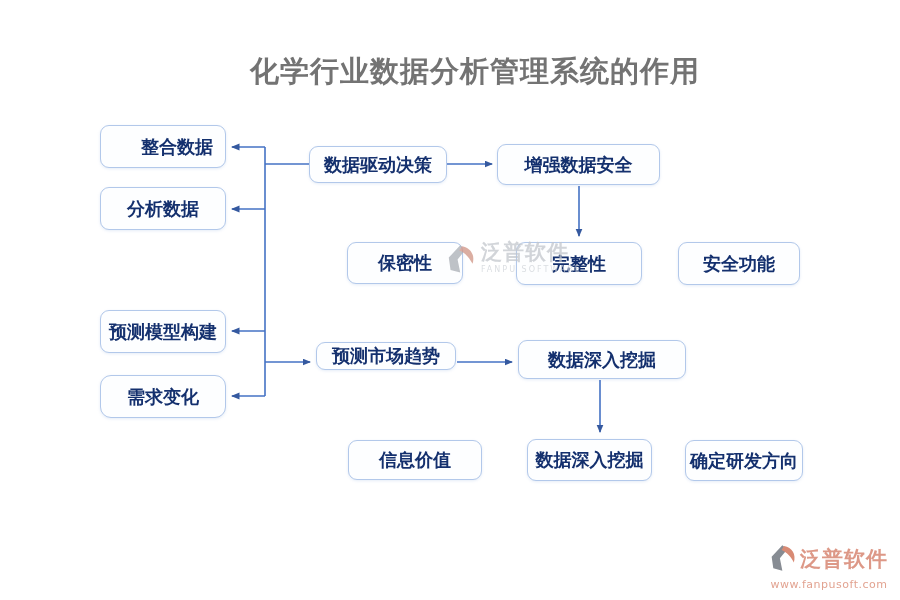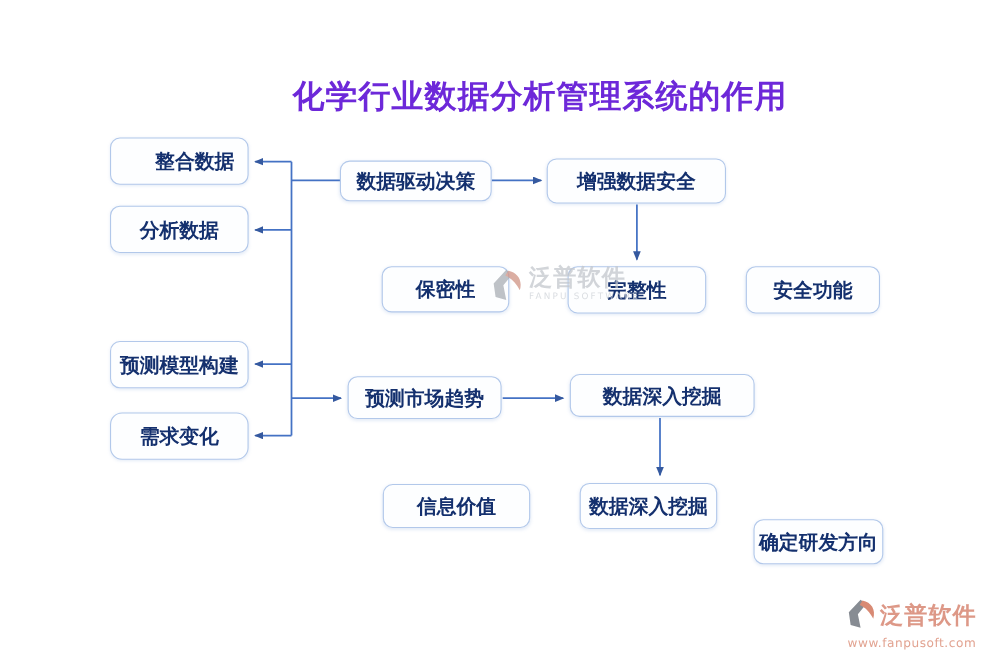--- a/index.html
+++ b/index.html
@@ -2,21 +2,21 @@
 <html><head>
 <meta charset="utf-8">
 <style>
   html,body{margin:0;padding:0;background:#ffffff;}
   .canvas{
     position:relative;width:900px;height:600px;background:#ffffff;overflow:hidden;
     font-family:"DejaVu Sans","Liberation Sans",sans-serif;
   }
   .title{
     position:absolute;top:52px;left:475px;transform:translateX(-50%);
-    margin:16px;font-size:29px;font-weight:bold;color:#6d28d9;white-space:nowrap;
+    margin:0;font-size:29px;font-weight:bold;color:#737373;white-space:nowrap;
     letter-spacing:1px;
   }
   .connectors{position:absolute;left:0;top:0;width:900px;height:600px;z-index:1;}
   .node{
     position:absolute;display:flex;align-items:center;justify-content:center;
     background:#fdfeff;border:1px solid #b2c8ea;border-radius:9px;
     color:#14306e;font-weight:bold;font-size:18px;white-space:nowrap;
     box-shadow:0 1px 3px rgba(110,150,210,0.18);z-index:2;box-sizing:border-box;
   }
   .watermark{
@@ -74,25 +74,25 @@
   <div class="node" style="left:100px;top:187px;width:126px;height:43px;text-align:center;">分析数据</div>
   <div class="node" style="left:100px;top:310px;width:126px;height:43px;">预测模型构建</div>
   <div class="node" style="left:100px;top:375px;width:126px;height:43px;border-radius:11px;">需求变化</div>
 
   <div class="node" style="left:309px;top:146px;width:138px;height:37px;text-align:right;">数据驱动决策</div>
   <div class="node" style="left:497px;top:144px;width:163px;height:41px;">增强数据安全</div>
   <div class="node" style="left:347px;top:242px;width:116px;height:42px;">保密性</div>
   <div class="node" style="left:516px;top:242px;width:126px;height:43px;">完整性</div>
   <div class="node" style="left:678px;top:242px;width:122px;height:43px;">安全功能</div>
 
-  <div class="node" style="left:316px;top:342px;width:140px;height:39px;">预测市场趋势</div>
+  <div class="node" style="left:316px;top:342px;width:140px;height:28px;">预测市场趋势</div>
   <div class="node" style="left:518px;top:340px;width:168px;height:39px;">数据深入挖掘</div>
   <div class="node" style="left:348px;top:440px;width:134px;height:40px;">信息价值</div>
   <div class="node" style="left:527px;top:439px;width:125px;height:42px;">数据深入挖掘</div>
-  <div class="node" style="left:685px;top:440px;width:118px;height:41px;margin-top:32px;">确定研发方向</div>
+  <div class="node" style="left:685px;top:440px;width:118px;height:41px;">确定研发方向</div>
 
   <div class="watermark">
     <span>
       <svg width="30" height="33" viewBox="0 0 34 36" xmlns="http://www.w3.org/2000/svg">
         <path d="M2,17 L15,3 L21,8 L12,19 L15,34 L4,31 Z" fill="#a9aeb5"></path>
         <path d="M17,4 C27,6 32,14 29,24 C25,17 21,12 14,9 Z" fill="#d09384"></path>
       </svg>
     </span>
     <span class="wm-text">
       <span class="wm-brand">泛普软件</span>

